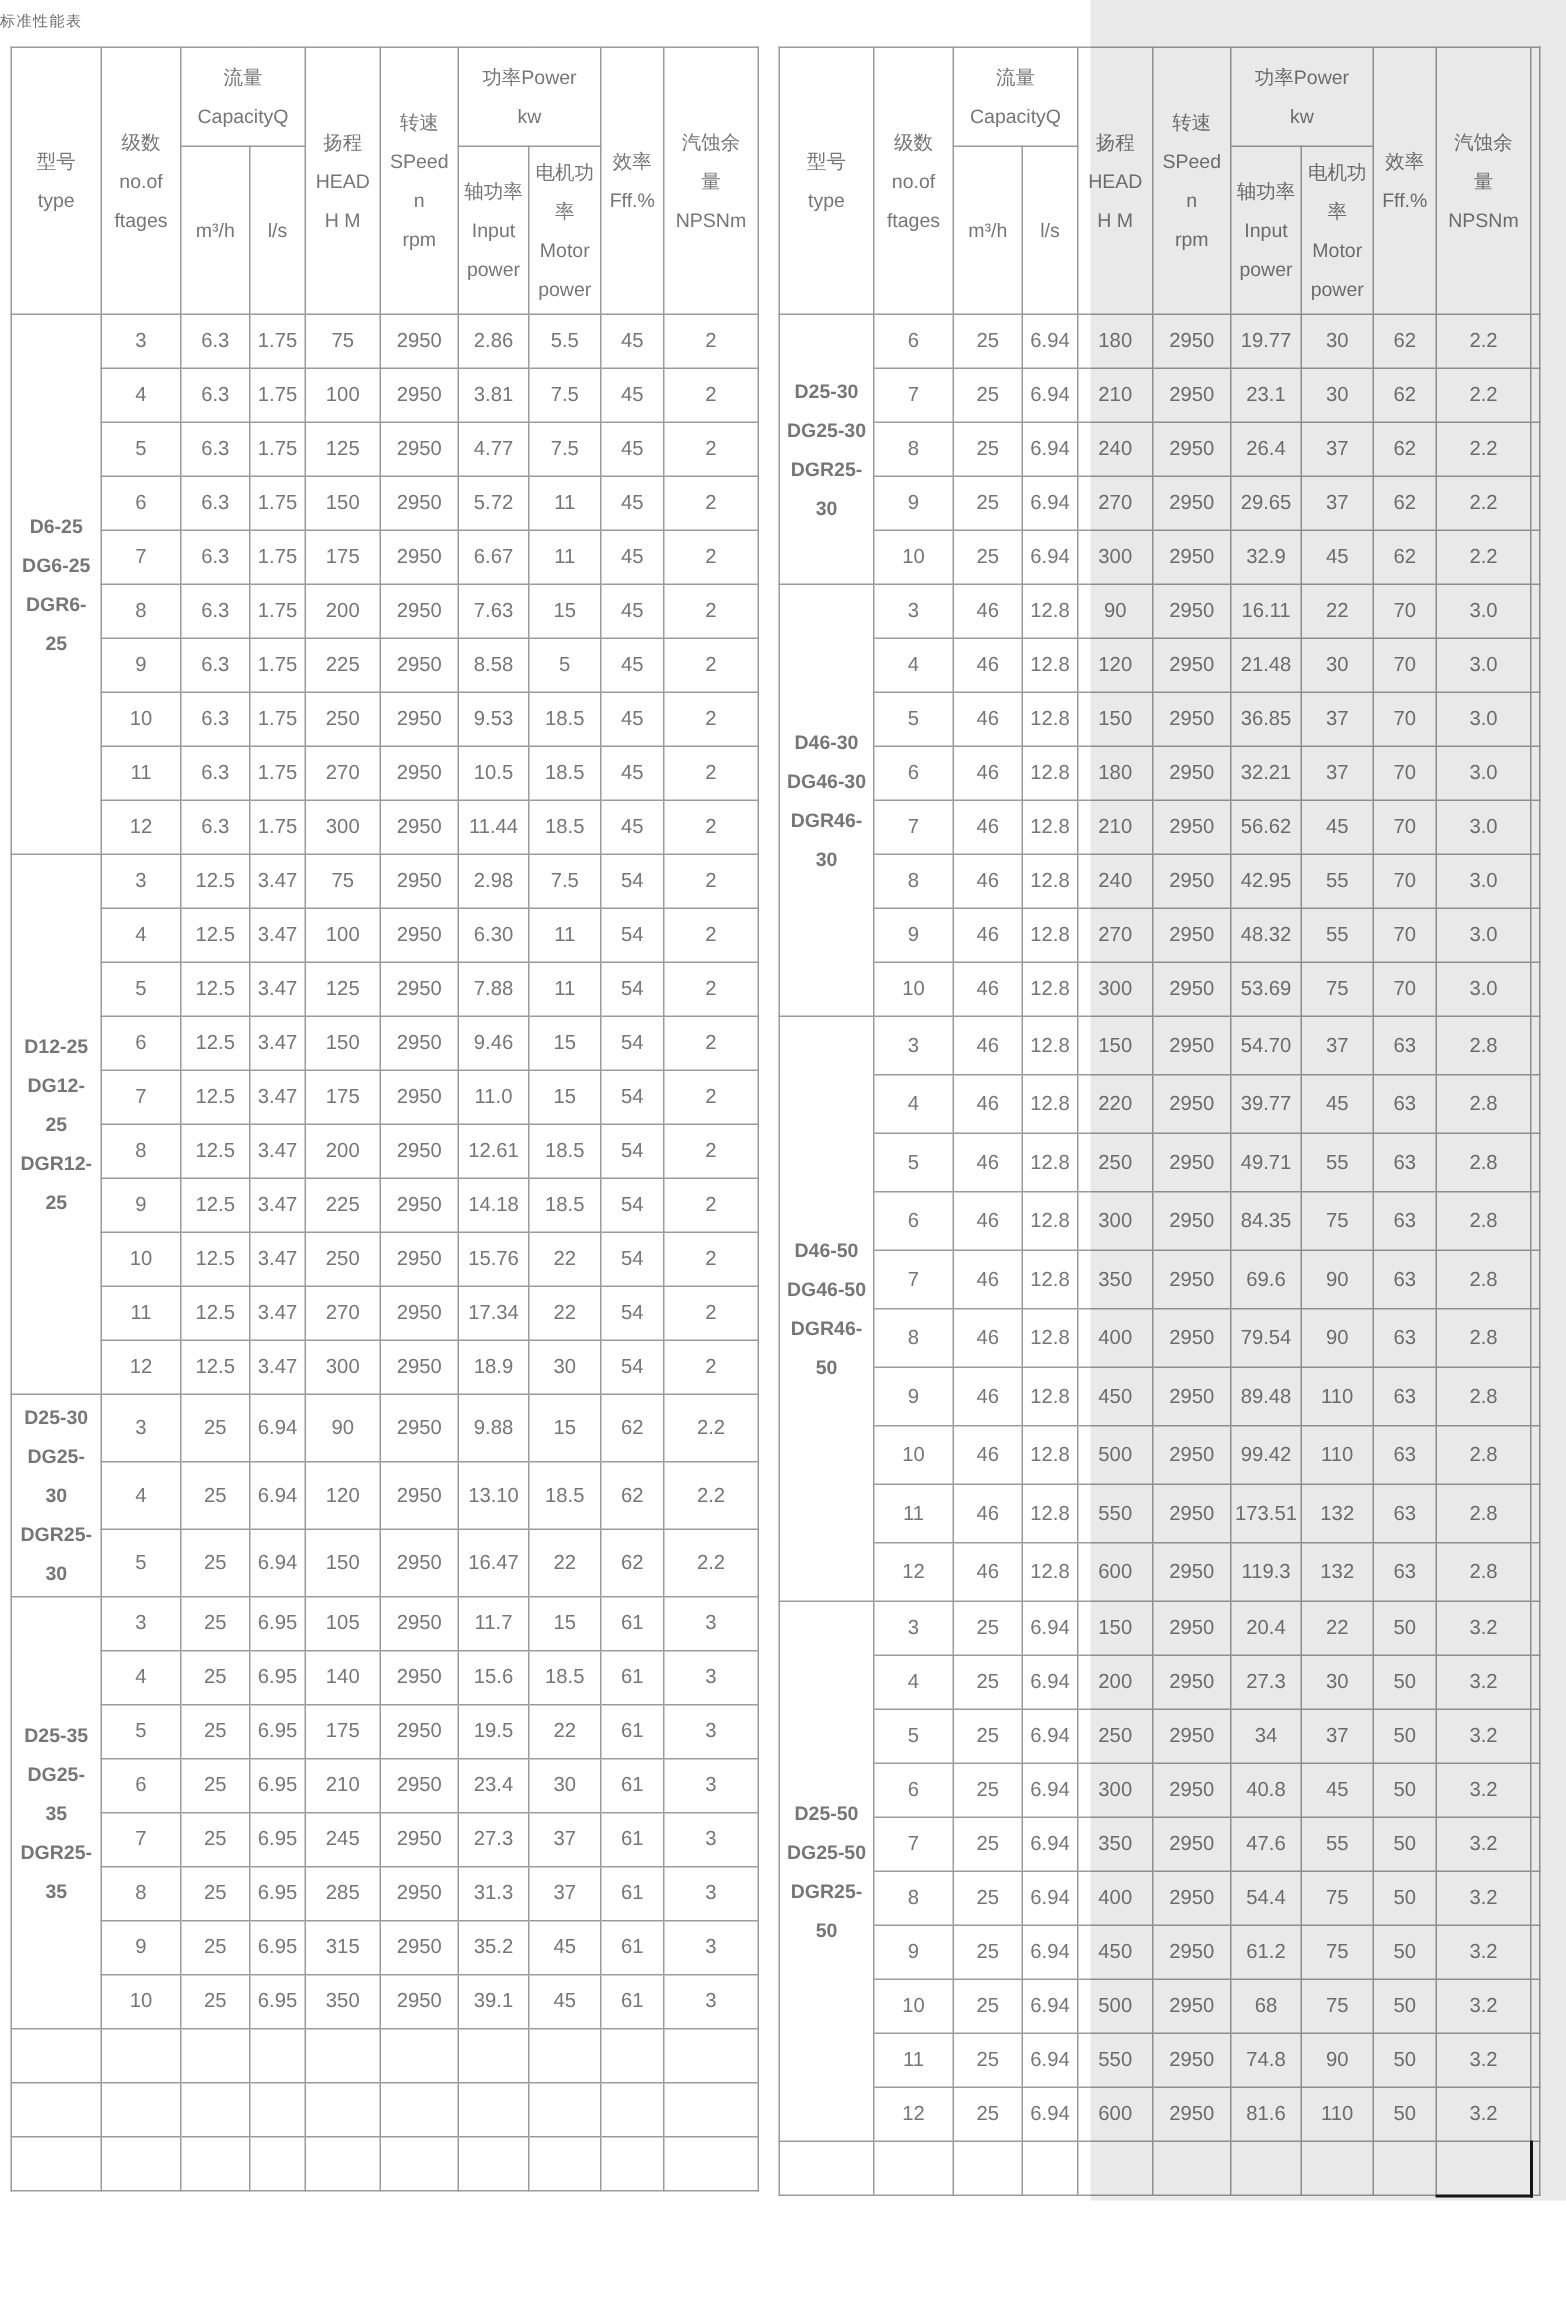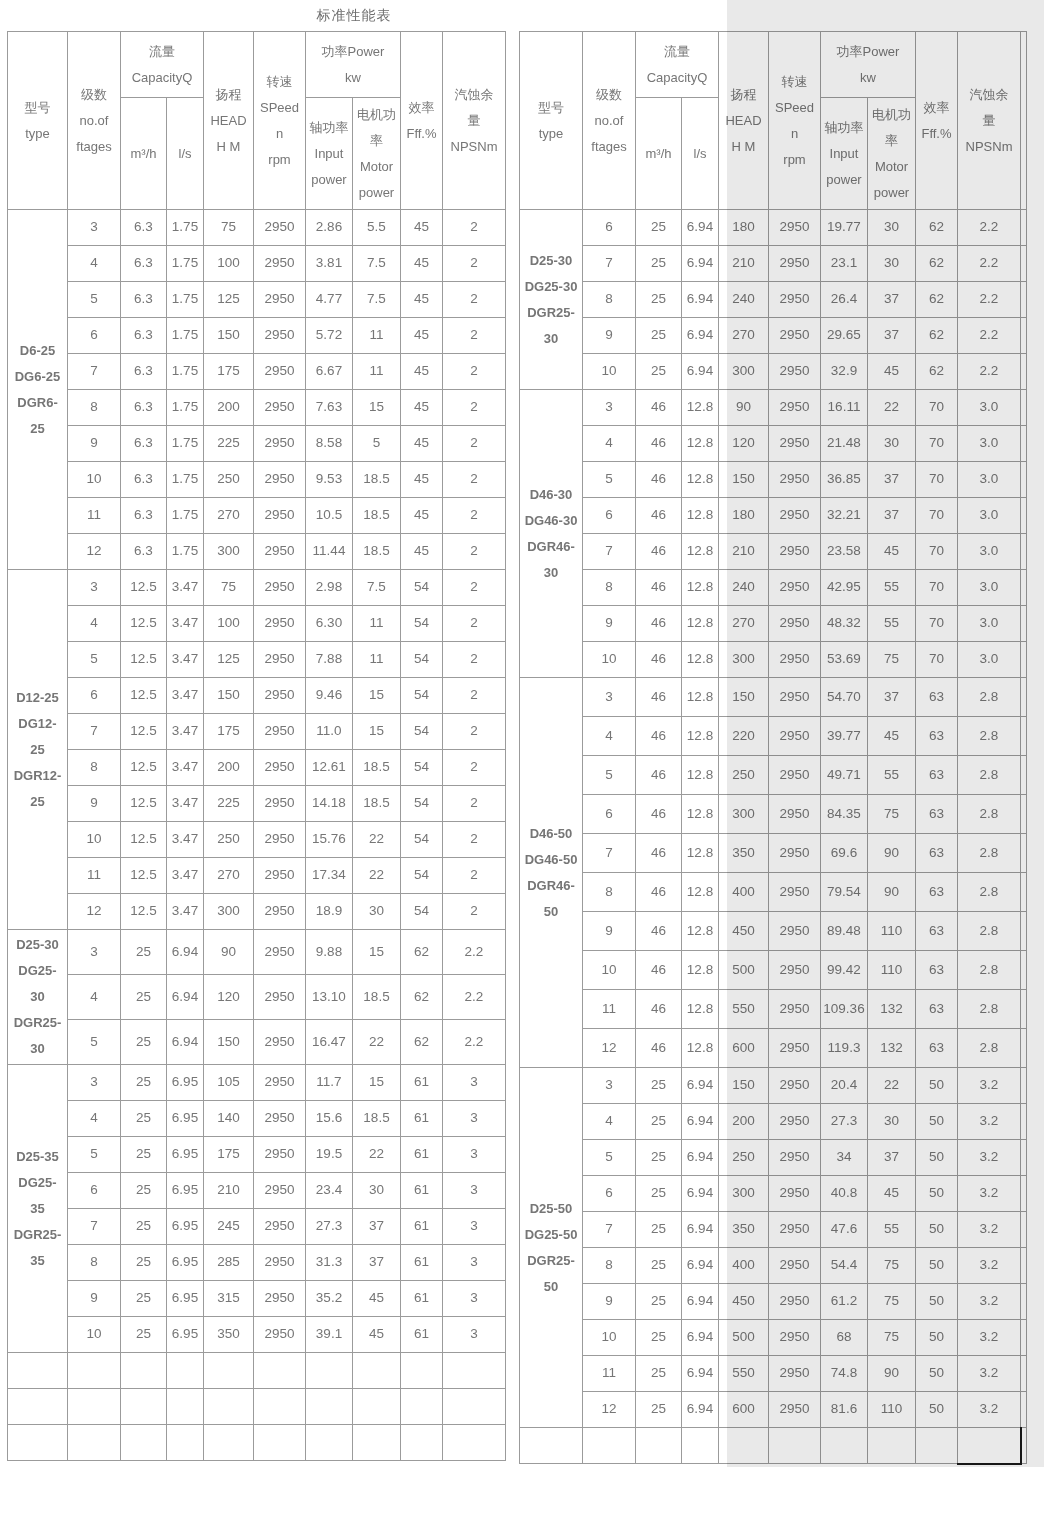--- a/index.html
+++ b/index.html
@@ -1,22 +1,22 @@
 <!DOCTYPE html>
 <html><head>
 <meta charset="utf-8">
 <style>
   html,body{margin:0;padding:0;}
   body{
     width:1044px;height:1531px;background:#ffffff;position:relative;
     font-family:"Liberation Sans", sans-serif;
   }
   .title{
-    position:absolute;top:7px;left:0;width:708px;text-align:center;
-    color:#6e6e6e;font-size:14px;letter-spacing:1px;
+    position:absolute;top:7px;left:0;width:708px;
+    color:#6e6e6e;font-size:10px;letter-spacing:1px;
   }
   table{
     position:absolute;top:31px;border-collapse:collapse;table-layout:fixed;
     background:#ffffff;
   }
   #left-table{left:7px;}
   #right-table{left:519px;}
   th,td{
     border:1px solid #9b9b9b;color:#767676;font-weight:normal;
     text-align:center;vertical-align:middle;font-size:13px;
@@ -633,21 +633,21 @@
         <td>70</td>
         <td>3.0</td>
         <td></td>
       </tr>
       <tr style="height: 36px;">
         <td>7</td>
         <td>46</td>
         <td>12.8</td>
         <td>210</td>
         <td>2950</td>
-        <td>23.58</td>
+        <td>56.62</td>
         <td>45</td>
         <td>70</td>
         <td>3.0</td>
         <td></td>
       </tr>
       <tr style="height: 36px;">
         <td>8</td>
         <td>46</td>
         <td>12.8</td>
         <td>240</td>
@@ -778,21 +778,21 @@
         <td>63</td>
         <td>2.8</td>
         <td></td>
       </tr>
       <tr style="height: 39px;">
         <td>11</td>
         <td>46</td>
         <td>12.8</td>
         <td>550</td>
         <td>2950</td>
-        <td>109.36</td>
+        <td>173.51</td>
         <td>132</td>
         <td>63</td>
         <td>2.8</td>
         <td></td>
       </tr>
       <tr style="height: 39px;">
         <td>12</td>
         <td>46</td>
         <td>12.8</td>
         <td>600</td>

